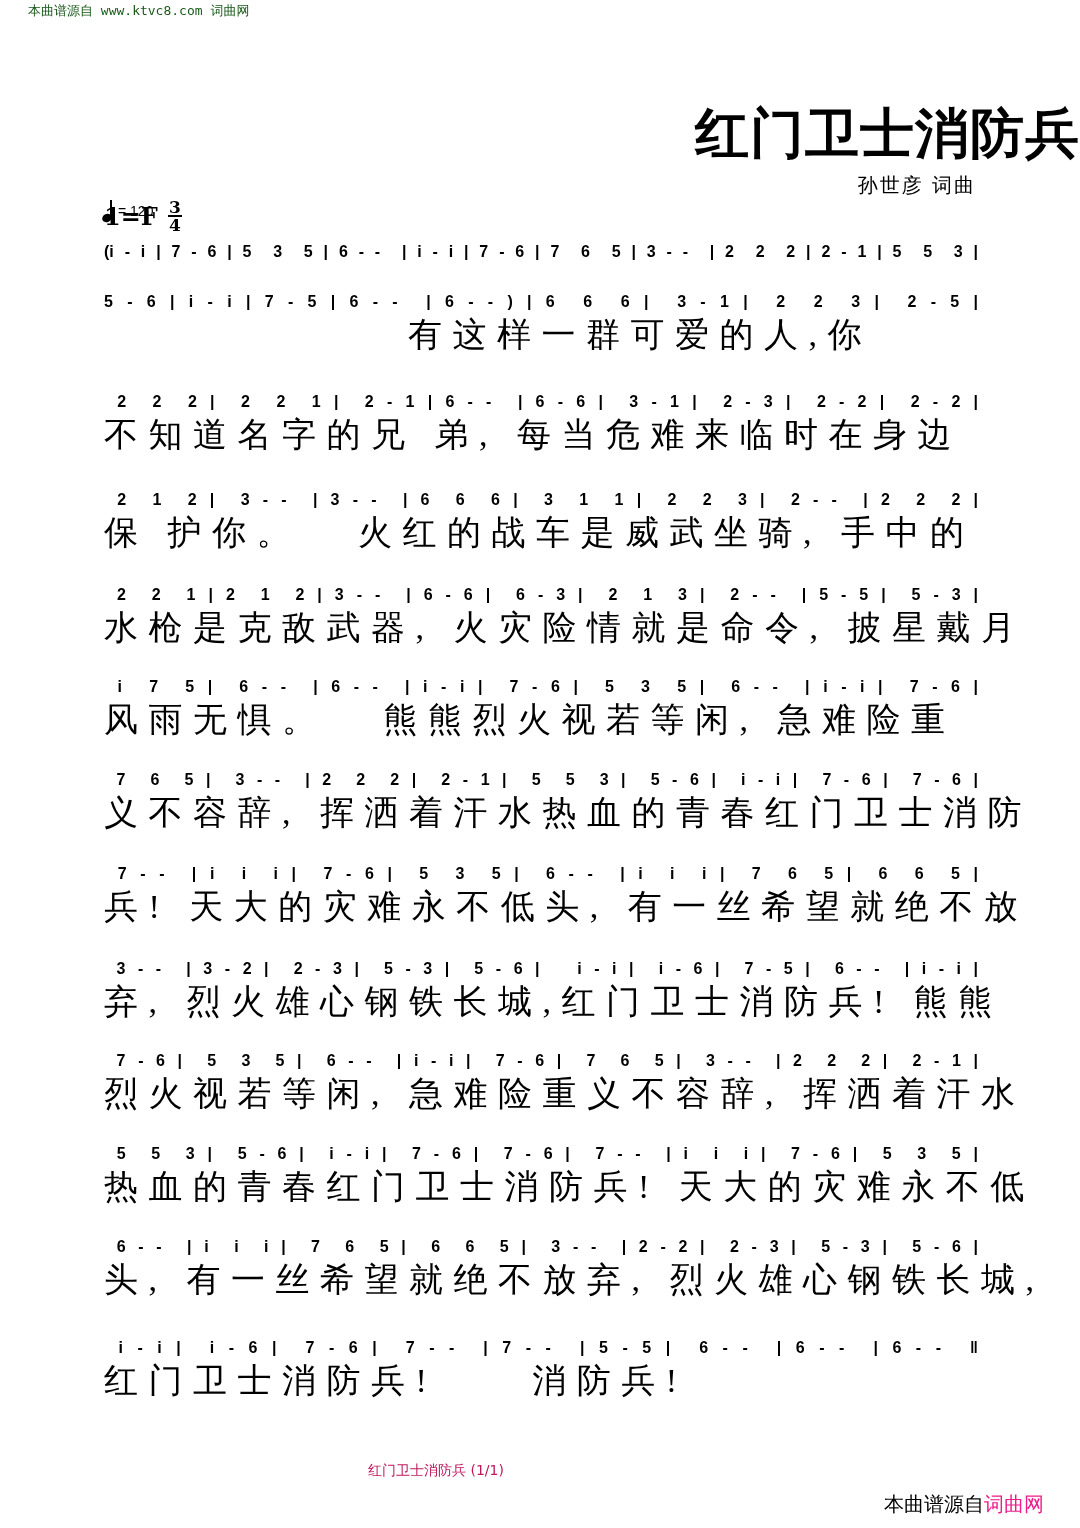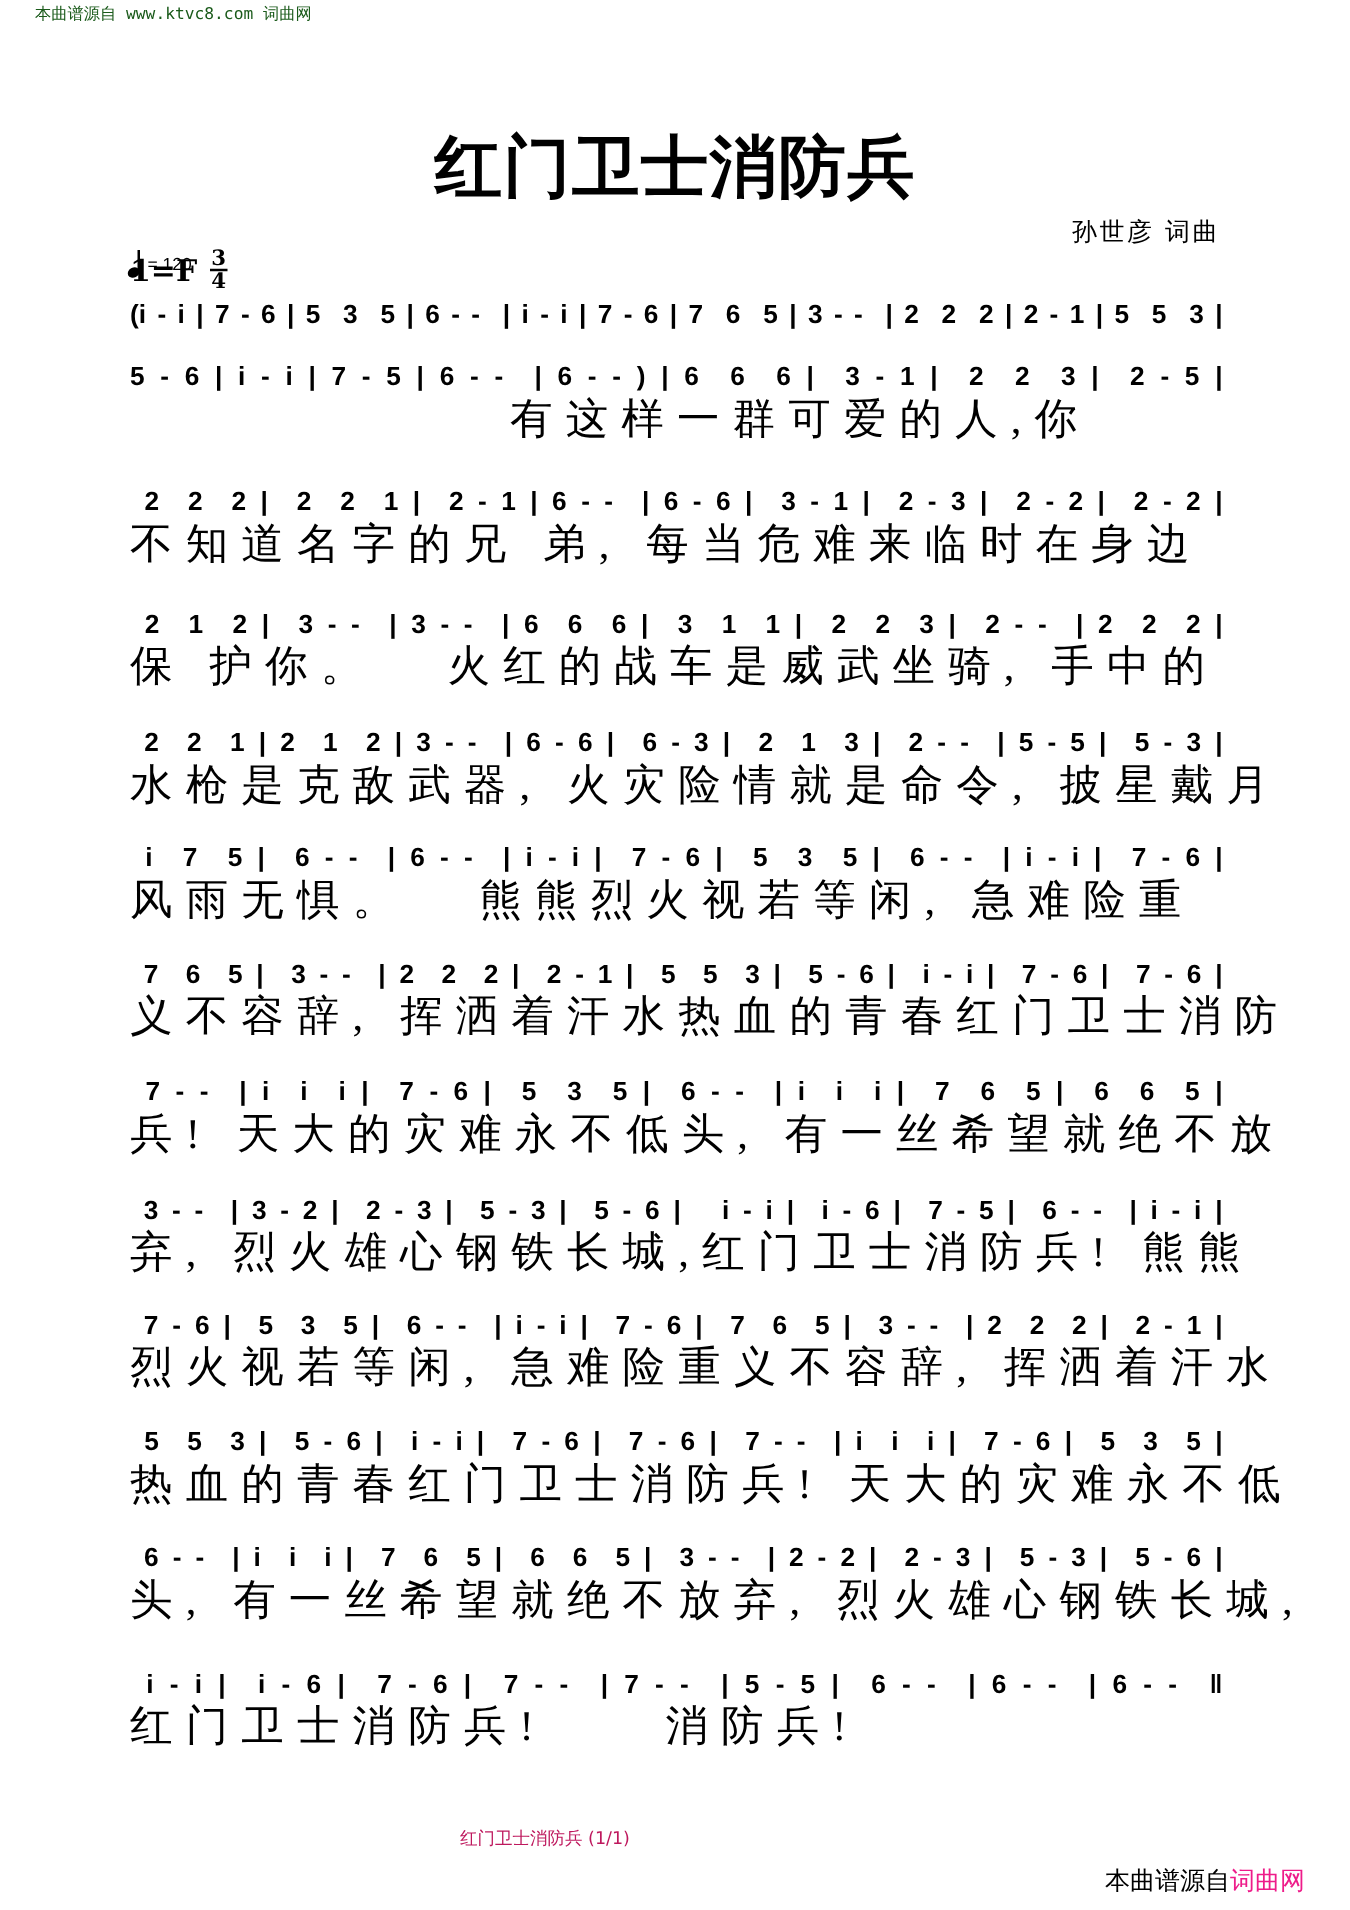--- a/index.html
+++ b/index.html
@@ -1,28 +1,28 @@
 <!DOCTYPE html>
 <html><head>
 <meta charset="utf-8">
 <style>
   html, body { margin: 0; padding: 0; background: #ffffff; }
   body { width: 1080px; height: 1528px; position: relative; overflow: hidden; font-family: "DejaVu Sans", sans-serif; color: #000; }
   .watermark-top { position: absolute; left: 28px; top: 2px; font-size: 13px; color: #1a5a1a; font-family: "DejaVu Sans Mono", monospace; white-space: nowrap; }
-  .title { position: absolute; left: 0; width: 1080px; top: 98px; text-align: center; font-size: 54px; font-weight: bold; font-family: "DejaVu Serif", serif; letter-spacing: 1px; }
+  .title { position: absolute; left: 0; width: 1080px; top: 98px; text-align: right; font-size: 54px; font-weight: bold; font-family: "DejaVu Serif", serif; letter-spacing: 1px; }
   .key { position: absolute; left: 104px; top: 170px; font-size: 24px; font-weight: bold; font-family: "DejaVu Serif", serif; display: flex; align-items: center; margin-top: 29px; }
   .frac { display: inline-flex; flex-direction: column; align-items: center; margin-left: 10px; font-size: 17px; line-height: 16px; }
   .frac .bar { width: 14px; border-top: 2px solid #000; }
   .tempo { position: absolute; left: 102px; top: 200px; font-size: 14px; font-family: "Liberation Sans", sans-serif; display: flex; align-items: center; }
   .note-icon { display: inline-block; position: relative; width: 12px; height: 22px; margin-right: 4px; }
   .note-icon .head { position: absolute; left: 0; bottom: 0; width: 10px; height: 8px; border-radius: 50%; background: #000; transform: rotate(-25deg); }
   .note-icon .stem { position: absolute; left: 8px; bottom: 3px; width: 2px; height: 19px; background: #000; }
   .composer { position: absolute; right: 104px; top: 172px; font-size: 20px; font-family: "DejaVu Serif", serif; letter-spacing: 2px; }
   .row { position: absolute; left: 104px; width: 874px; }
-  .notes { position: absolute; left: 0; right: 0; top: 0; height: 36px; font-family: "Liberation Sans", sans-serif; font-weight: bold; font-size: 21px; white-space: pre; display: flex; align-items: center; }
+  .notes { position: absolute; left: 0; right: 0; top: 0; height: 36px; font-family: "Liberation Sans", sans-serif; font-weight: bold; font-size: 16px; white-space: pre; display: flex; align-items: center; }
   .notes span { display: block; width: 100%; text-align: justify; text-align-last: justify; letter-spacing: 0; }
   .lyrics { position: absolute; left: 0; right: 0; top: 28px; font-family: Liberation Serif, serif; font-size: 34px; letter-spacing: 10.5px; white-space: pre; }
   .footer-page { position: absolute; left: 0; width: 872px; top: 1462px; text-align: center; font-size: 14px; color: #be185d; }
   .footer-src { position: absolute; right: 36px; top: 1491px; font-size: 20px; white-space: nowrap; }
   .footer-src .brand { color: #ee1c8a; }
 </style>
 </head>
 <body>
 
 <div class="watermark-top">本曲谱源自 www.ktvc8.com 词曲网</div>

